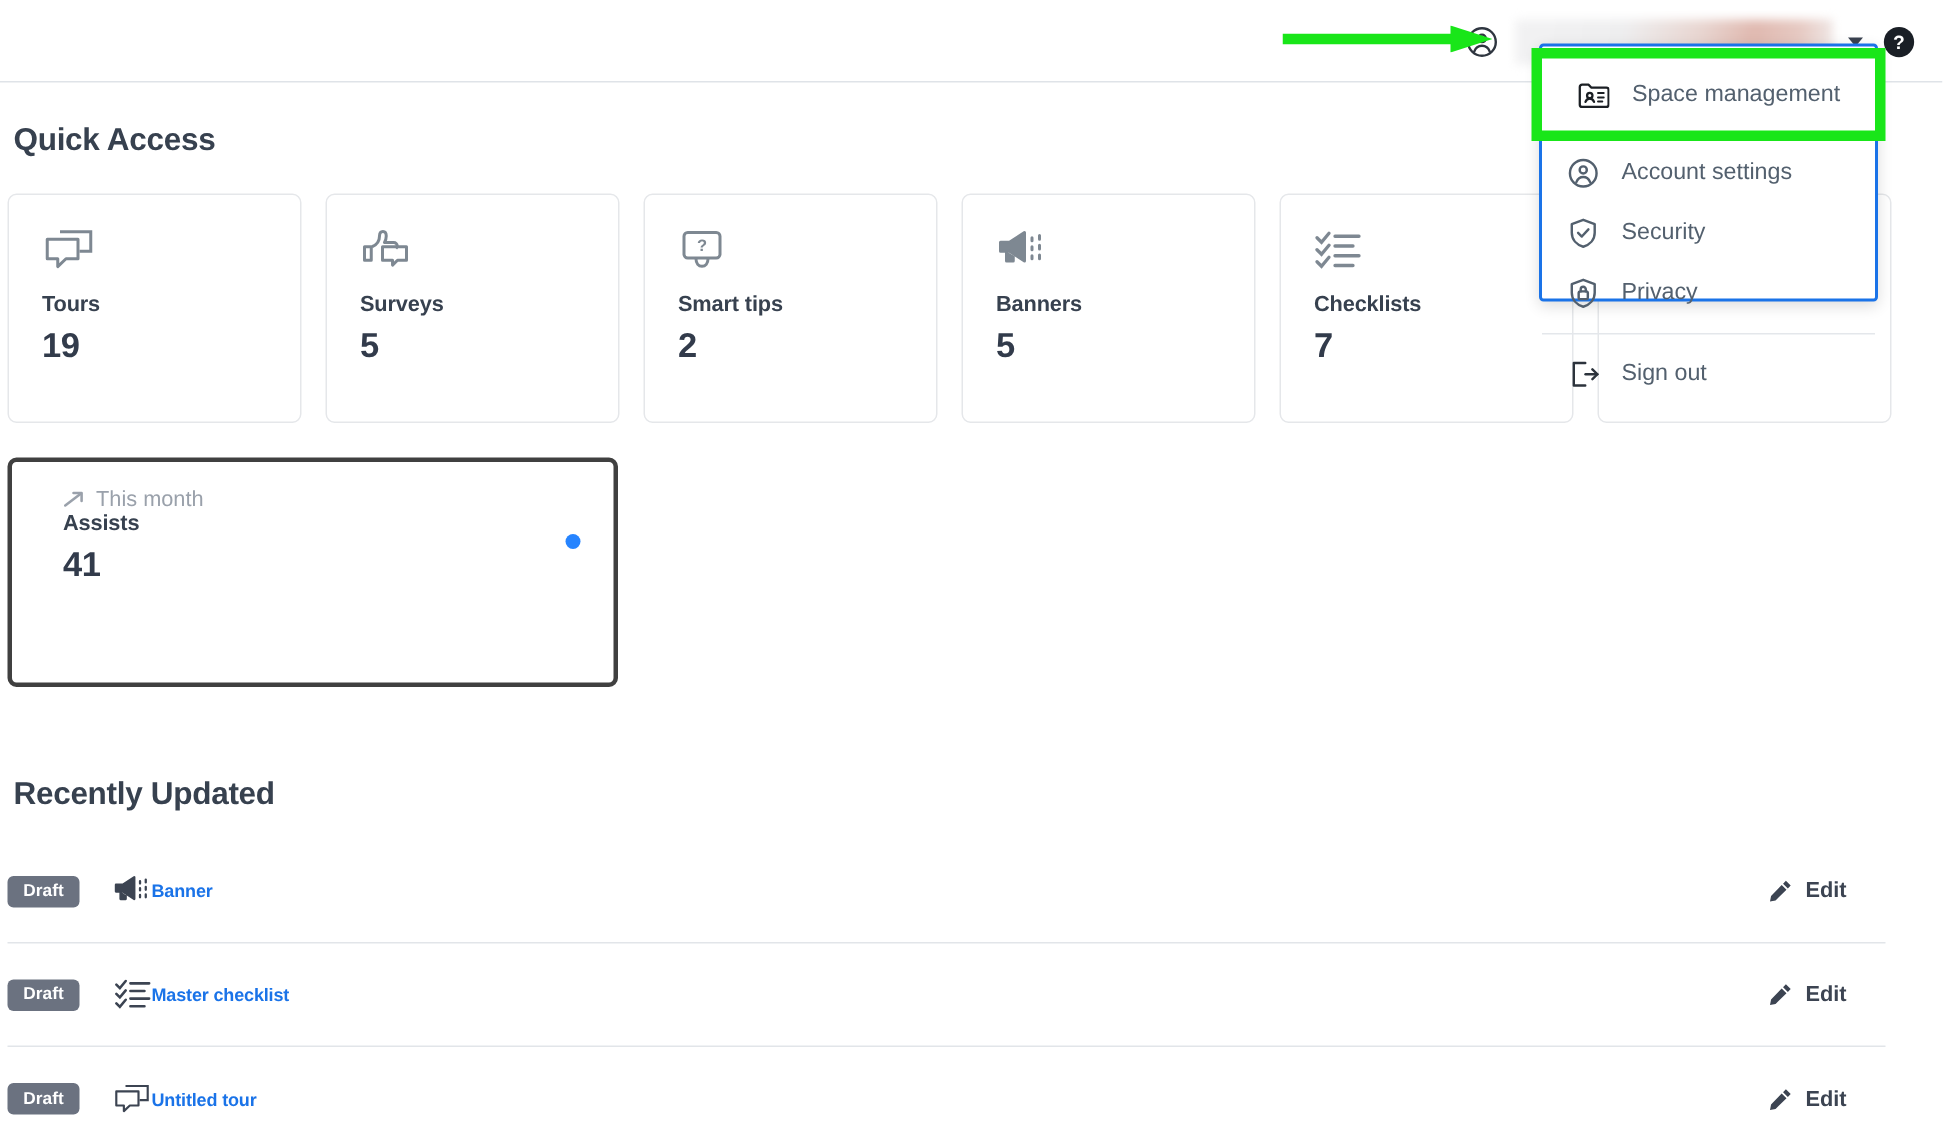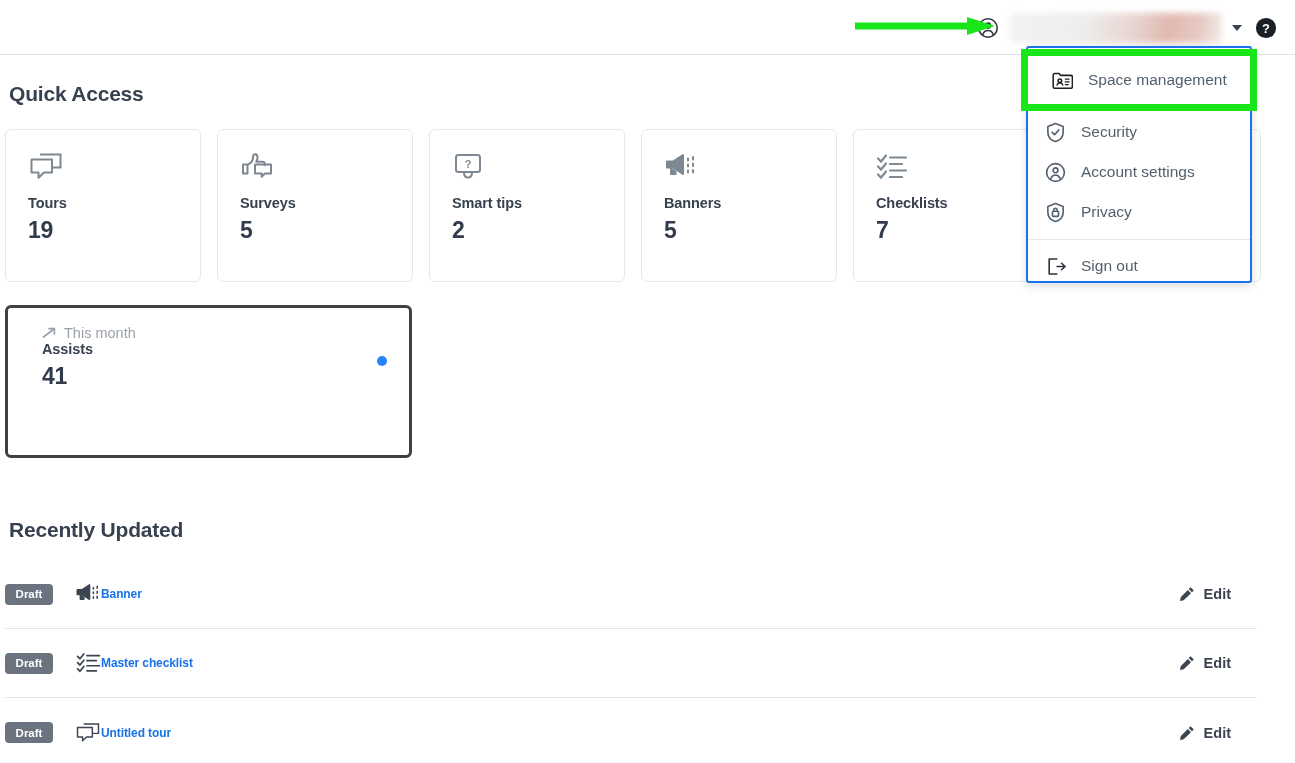--- a/index.html
+++ b/index.html
@@ -107,22 +107,22 @@
   }
   .edit-btn {
     margin-left: auto; margin-right: 26px;
     display: flex; align-items: center; gap: 9px;
     font-size: 14.5px; font-weight: bold; color: #3c4452;
   }
   .edit-btn svg { display: block; }
 
   
   .dropdown {
-    position: absolute; left: 1026px; top: 46px;
-    width: 226px; height: 237px;
+    position: absolute; left: 1026px; top: 29px;
+    width: 226px; height: 172px;
     background: #fff;
     border: 2px solid #1a73e8;
     border-radius: 3px;
     box-shadow: 0 3px 10px rgba(0,0,0,.14);
     z-index: 50;
     padding-top: 8px;
   }
   .menu-item {
     height: 40px; display: flex; align-items: center;
     padding-left: 17px; gap: 15px;
@@ -339,43 +339,43 @@
           <path d="M5.2 14.6c.5-1.5 1.6-2.3 3-2.3s2.5.8 3 2.3" stroke-linecap="round"></path>
           <path d="M14 8.5h4M14 11.5h4M14 14.3h3" stroke-linecap="round" stroke-width="1.4"></path>
         </svg>
       </span>
       <span>Space management</span>
     </div>
     <div class="spacer-first"></div>
 
     <div class="menu-item">
       <span>
-        <svg width="21" height="21" viewBox="0 0 22 22" fill="none" stroke="#53606e" stroke-width="1.7" stroke-linejoin="round">
-          <path d="M11 1.6l8 3v6.1c0 4.7-3.2 8.3-8 9.7-4.8-1.4-8-5-8-9.7V4.6z"></path>
-          <path d="M7.4 10.7l2.6 2.6 4.6-5" stroke-linecap="round"></path>
-        </svg>
-      </span>
-      <span>Security</span>
-    </div>
-
-    <div class="menu-item">
-      <span>
         <svg width="21" height="21" viewBox="0 0 22 22" fill="none" stroke="#53606e" stroke-width="1.7">
           <circle cx="11" cy="11" r="9.3"></circle>
           <circle cx="11" cy="8.7" r="2.5"></circle>
           <path d="M6.2 17.2c.9-2.3 2.7-3.6 4.8-3.6s3.9 1.3 4.8 3.6" stroke-linecap="round"></path>
         </svg>
       </span>
       <span>Account settings</span>
     </div>
 
     <div class="menu-item">
       <span>
         <svg width="21" height="21" viewBox="0 0 22 22" fill="none" stroke="#53606e" stroke-width="1.7" stroke-linejoin="round">
           <path d="M11 1.6l8 3v6.1c0 4.7-3.2 8.3-8 9.7-4.8-1.4-8-5-8-9.7V4.6z"></path>
+          <path d="M7.4 10.7l2.6 2.6 4.6-5" stroke-linecap="round"></path>
+        </svg>
+      </span>
+      <span>Security</span>
+    </div>
+
+    <div class="menu-item">
+      <span>
+        <svg width="21" height="21" viewBox="0 0 22 22" fill="none" stroke="#53606e" stroke-width="1.7" stroke-linejoin="round">
+          <path d="M11 1.6l8 3v6.1c0 4.7-3.2 8.3-8 9.7-4.8-1.4-8-5-8-9.7V4.6z"></path>
           <rect x="7.8" y="9.7" width="6.4" height="5.4" rx="1.2"></rect>
           <path d="M9.2 9.7V8.3a1.8 1.8 0 013.6 0v1.4" stroke-linecap="round"></path>
         </svg>
       </span>
       <span>Privacy</span>
     </div>
 
     <div class="menu-sep"></div>
 
     <div class="menu-item">

